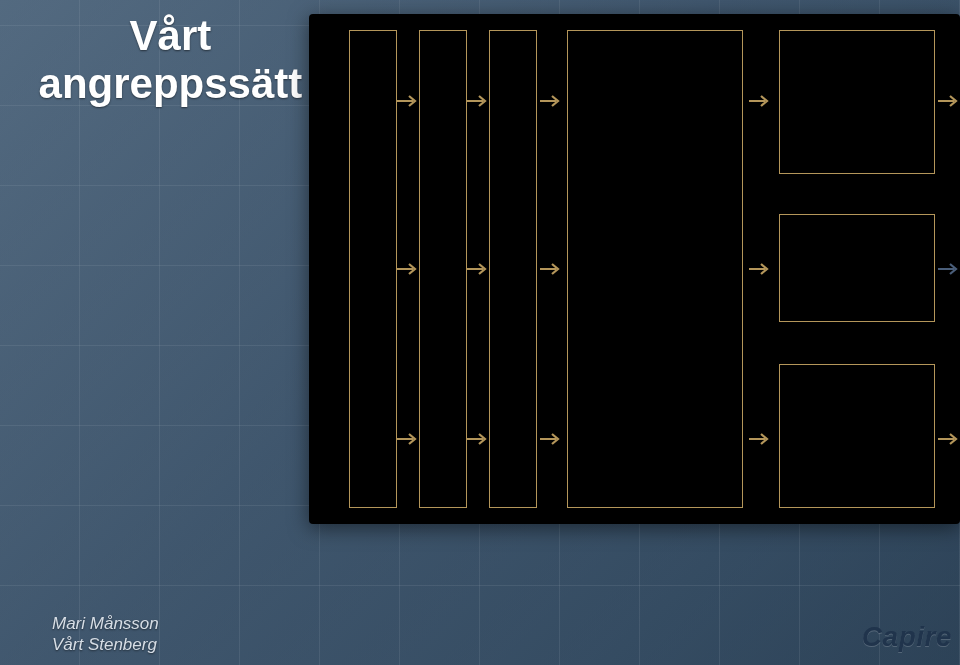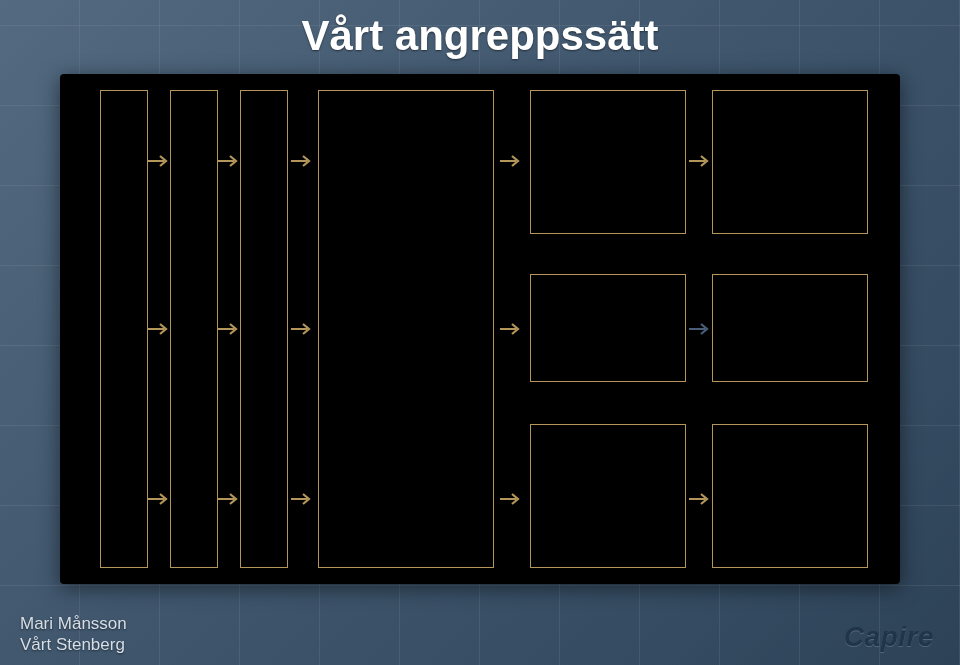--- a/index.html
+++ b/index.html
@@ -10,21 +10,21 @@
       linear-gradient(rgba(40,70,100,0.35), rgba(40,70,100,0.35)),
       repeating-linear-gradient(0deg,
         transparent 0, transparent 79px, rgba(255,255,255,0.12) 79px, rgba(255,255,255,0.12) 80px),
       repeating-linear-gradient(90deg,
         transparent 0, transparent 79px, rgba(255,255,255,0.12) 79px, rgba(255,255,255,0.12) 80px),
       linear-gradient(135deg, #6a7d8f 0%, #4c5f72 45%, #3b4e60 80%, #2f4050 100%);
     position: relative;
   }
   .slide {
     position: absolute; inset: 0;
-    display: flex; flex-direction: column;
+    display: flex; flex-direction: row; margin-left: 32px;
   }
   .title {
     color: #ffffff;
     font-weight: 700;
     font-size: 42px;
     text-align: center;
     padding-top: 12px;
     text-shadow: 0 1px 2px rgba(0,0,0,0.5);
   }
   .diagram {
@@ -47,24 +47,25 @@
     padding: 4px;
   }
   .vblock { writing-mode: vertical-rl; transform: rotate(180deg); }
   .footer {
     position: absolute;
     left: 20px; bottom: 10px;
     color: #d7dee6;
     font-size: 17px;
     line-height: 1.25;
     text-shadow: 0 1px 2px rgba(0,0,0,0.5);
+    font-style: italic;
   }
   .brand {
     position: absolute;
-    right: 26px; bottom: 12px;
+    right: 8px; bottom: 12px;
     color: #20344c;
     font-weight: 800;
     font-style: italic;
     font-size: 28px;
     letter-spacing: 0.5px;
     text-shadow: 0 1px 0 rgba(255,255,255,0.18);
   }
   .arrow {
     position: absolute;
     width: 24px; height: 14px;

